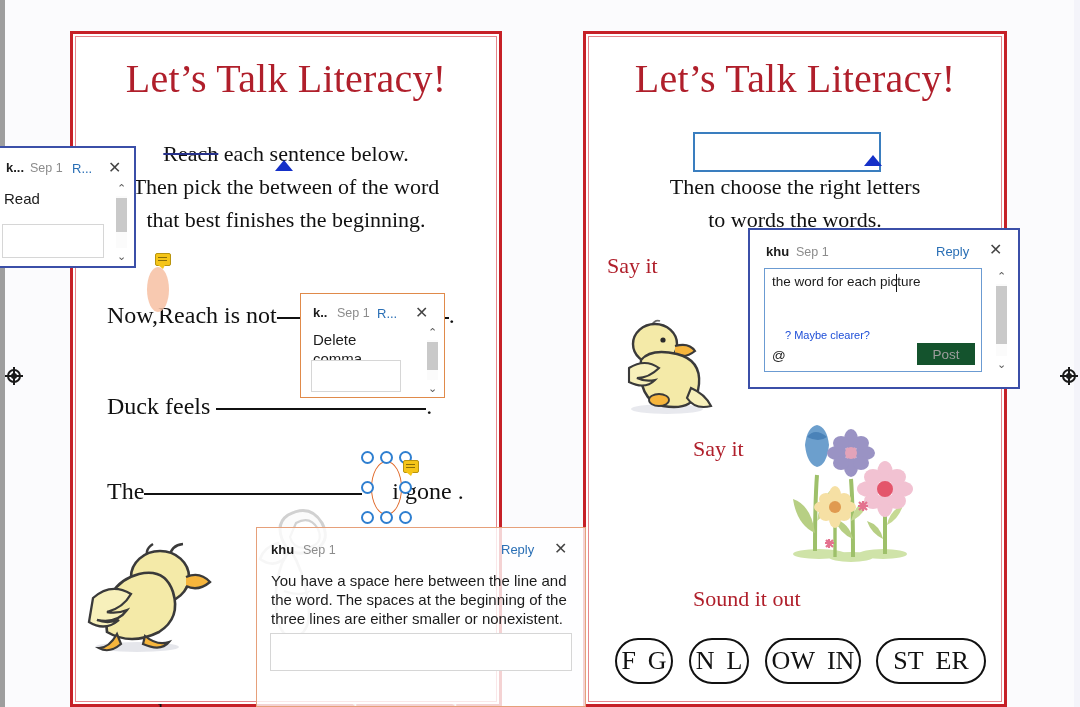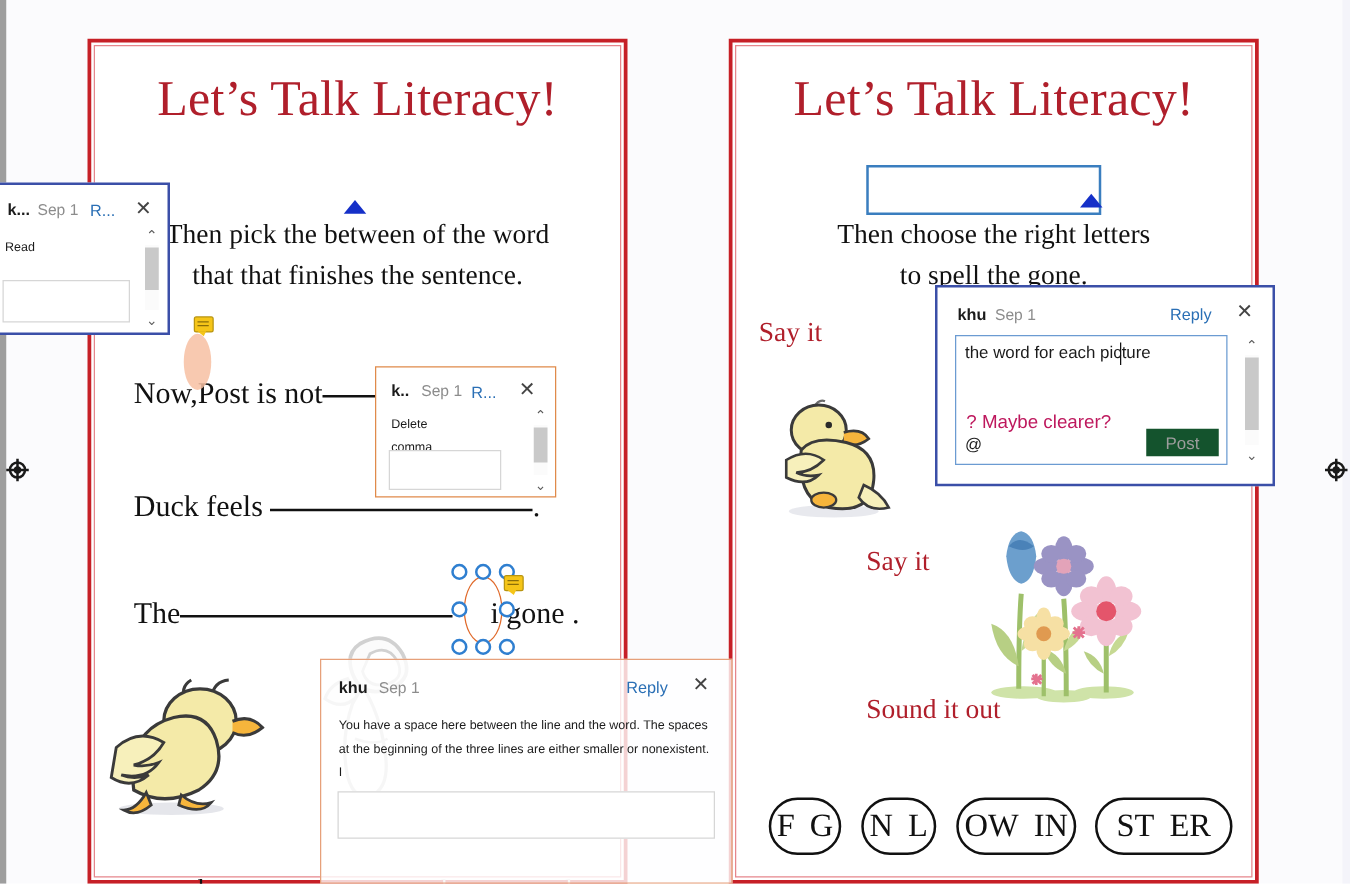--- a/index.html
+++ b/index.html
@@ -75,21 +75,21 @@
   
   .popup{position:absolute;background:#ffffff;box-sizing:border-box;}
   .popup.blue{border:2px solid #3b4fa8;}
   .popup.orange{border:1.5px solid #e08a4a;}
   .popup.ghost{border:1.5px solid #e6a07a;background:rgba(255,255,255,0.80);}
   .popup .hdr{position:relative;height:30px;}
   .popup .author{position:absolute;font-weight:bold;font-size:13px;color:#1b1b1b;}
   .popup .date{position:absolute;font-size:12.5px;color:#8c8c8c;}
   .popup .reply{position:absolute;font-size:13px;color:#2a6fb5;cursor:pointer;}
   .popup .close{position:absolute;font-size:16px;color:#444;cursor:pointer;line-height:1;}
-  .popup .ctext{position:absolute;font-size:10px;color:#1b1b1b;line-height:19px;}
+  .popup .ctext{position:absolute;font-size:15px;color:#1b1b1b;line-height:19px;}
   .popup .cinput{position:absolute;border:1px solid #d6d6d6;background:#fff;box-sizing:border-box;}
   .popup .cinput.active{border:1px solid #6b9bd2;}
   .popup .caret{position:absolute;width:1px;background:#111;}
   .popup .postbtn{position:absolute;background:#14532d;color:#9d9d9d;font-size:13.5px;
         display:flex;align-items:center;justify-content:center;box-sizing:border-box;}
 
   
   .sbar{position:absolute;width:17px;background:#ffffff;}
   .sbar .arr{position:absolute;left:0;width:17px;height:16px;color:#5a5a5a;font-size:11px;
         display:flex;align-items:center;justify-content:center;cursor:pointer;}
@@ -105,27 +105,30 @@
   <div class="left-gutter"></div>
   <div class="right-edge"></div>
 
   <div class="page" id="page-left">
     <div class="border-out"></div>
     <div class="border-in"></div>
     <div class="page-body">
 
       <div class="wk-title" style="position:absolute;left:0;top:24px;width:432px;">Let’s Talk Literacy!</div>
 
+      <div class="wk-sub" style="position:absolute;left:0;top:107px;width:432px;">
+        <span class="strike">Reach</span><span> each sentence below.</span>
+      </div>
       <div class="chg-caret" style="left:205px;top:129px;"></div>
 
       <div class="wk-sub" style="position:absolute;left:0;top:140px;width:432px;">Then pick the between of the word</div>
-      <div class="wk-sub" style="position:absolute;left:0;top:173px;width:432px;">that that finishes the sentence.</div>
+      <div class="wk-sub" style="position:absolute;left:0;top:173px;width:432px;">that best finishes the beginning.</div>
 
       <div class="sentence" style="left:37px;top:271px;">
-        <span>Now,</span><span>Post is not</span><span class="blank-line" style="width:172px;"></span><span>.</span>
+        <span>Now,</span><span>Reach is not</span><span class="blank-line" style="width:172px;"></span><span>.</span>
       </div>
 
       <div class="sentence" style="left:37px;top:362px;">
         <span>Duck feels</span><span class="blank-line" style="width:210px;margin-left:6px;"></span><span>.</span>
       </div>
 
       <div class="sentence" style="left:37px;top:447px;">
         <span>The</span><span class="blank-line" style="width:218px;"></span><span style="margin-left:30px;">i  gone .</span>
       </div>
 
@@ -187,21 +190,21 @@
     <div class="border-in"></div>
     <div class="page-body">
 
       <div class="wk-title" style="position:absolute;left:0;top:24px;width:424px;">Let’s Talk Literacy!</div>
 
 
       <div class="sel-box" style="left:110px;top:101px;width:188px;height:40px;"></div>
       <div class="chg-caret" style="left:281px;top:124px;"></div>
 
       <div class="wk-sub" style="position:absolute;left:0;top:140px;width:424px;">Then choose the right letters</div>
-      <div class="wk-sub" style="position:absolute;left:0;top:173px;width:424px;">to spell the gone.</div>
+      <div class="wk-sub" style="position:absolute;left:0;top:173px;width:424px;">to words the words.</div>
 
       <div class="sec-head" style="left:24px;top:222px;">Say it</div>
 
       <div class="pic" style="left:24px;top:285px;width:120px;height:100px;">
         <ellipse cx="60" cy="94" rx="36" ry="5" fill="#d7d9e0" opacity=".6" style="display:block"></ellipse>
         <svg viewBox="0 0 120 100" width="120" height="100" style="position:absolute;left:0;top:0;">
           <ellipse cx="60" cy="93" rx="36" ry="5" fill="#d9dbe2" opacity=".6"></ellipse>
           <path d="M44 10 q4 -7 9 -5" stroke="#6b6b6b" stroke-width="1.8" fill="none"></path>
           <ellipse cx="48" cy="28" rx="22" ry="20" fill="#f4eaa8" stroke="#3a3a3a" stroke-width="2.4"></ellipse>
           <circle cx="56" cy="24" r="2.6" fill="#2a2a2a"></circle>
@@ -266,21 +269,21 @@
               <ellipse cx="43" cy="94" rx="7" ry="6"></ellipse>
           </g>
           <circle cx="52" cy="86" r="6" fill="#e09a50"></circle>
           <g stroke="#e4728f" stroke-width="2.2">
             <path d="M80 80 l0 10 M75 85 l10 0 M76 81 l8 8 M84 81 l-8 8"></path>
             <path d="M46 118 l0 9 M42 122 l9 0 M43 119 l7 7 M50 119 l-7 7"></path>
           </g>
         </svg>
       </div>
 
-      <div class="sec-head" style="left:110px;top:523px;">Sound it out</div>
+      <div class="sec-head" style="left:110px;top:555px;">Sound it out</div>
 
       <div class="pill" style="left:32px;top:607px;width:58px;height:46px;">
         <span>F</span>
         <span>G</span>
       </div>
       <div class="pill" style="left:106px;top:607px;width:60px;height:46px;">
         <span>N</span>
         <span>L</span>
       </div>
       <div class="pill" style="left:182px;top:607px;width:96px;height:46px;">
@@ -356,21 +359,21 @@
   <div class="popup blue" style="left:748px;top:228px;width:272px;height:161px;">
     <div class="hdr">
       <span class="author" style="left:16px;top:14px;">khu</span>
       <span class="date" style="left:46px;top:15px;">Sep 1</span>
       <span class="reply" style="left:186px;top:14px;">Reply</span>
       <span class="close" style="left:239px;top:12px;">✕</span>
     </div>
     <div class="cinput active" style="left:14px;top:38px;width:218px;height:104px;">
       <div style="position:absolute;left:7px;top:5px;font-size:13.5px;color:#1b1b1b;">the word for each picture</div>
       <div class="caret" style="left:131px;top:5px;height:18px;"></div>
-      <div style="position:absolute;left:8px;top:60px;font-size:15px;color:#be185d;">? Maybe clearer?</div>
+      <div style="position:absolute;left:20px;top:60px;font-size:11px;color:#1d4ed8;">? Maybe clearer?</div>
       <div style="position:absolute;left:7px;top:79px;font-size:13.5px;color:#1b1b1b;">@</div>
       <div class="postbtn" style="right:6px;bottom:6px;width:58px;height:22px;">Post</div>
     </div>
     <div class="sbar" style="right:8px;top:38px;height:104px;">
       <div class="track"></div>
       <div class="arr up">⌃</div>
       <div class="thumb" style="top:18px;height:58px;"></div>
       <div class="arr dn">⌄</div>
     </div>
   </div>

